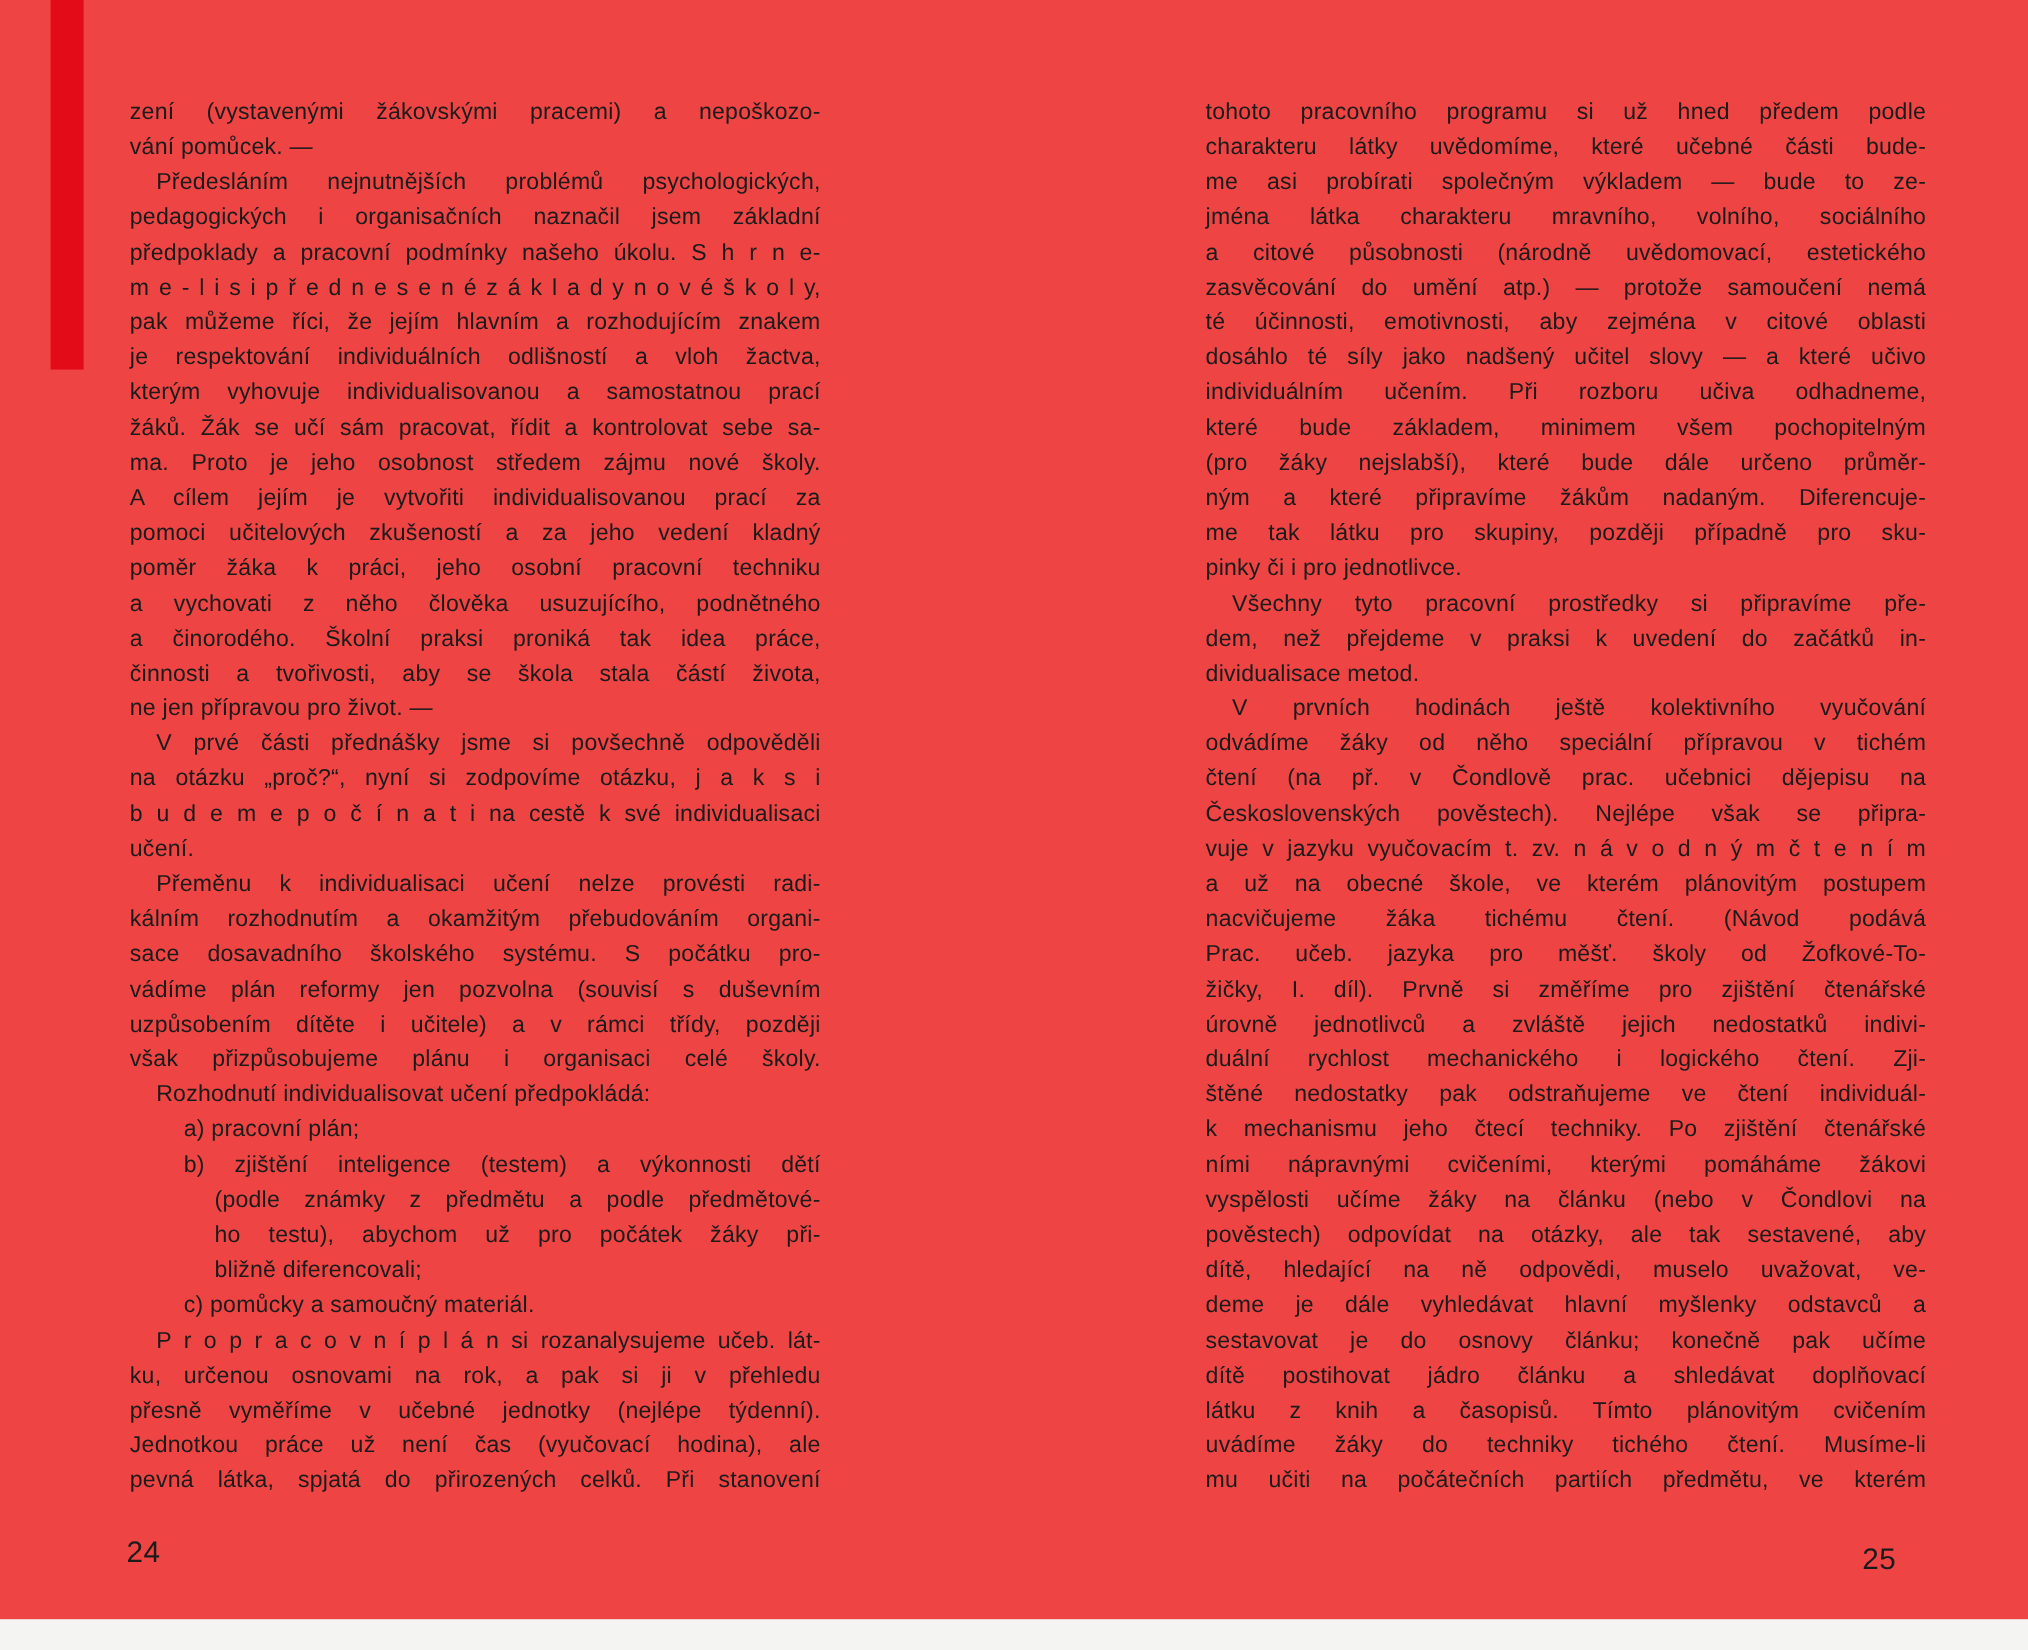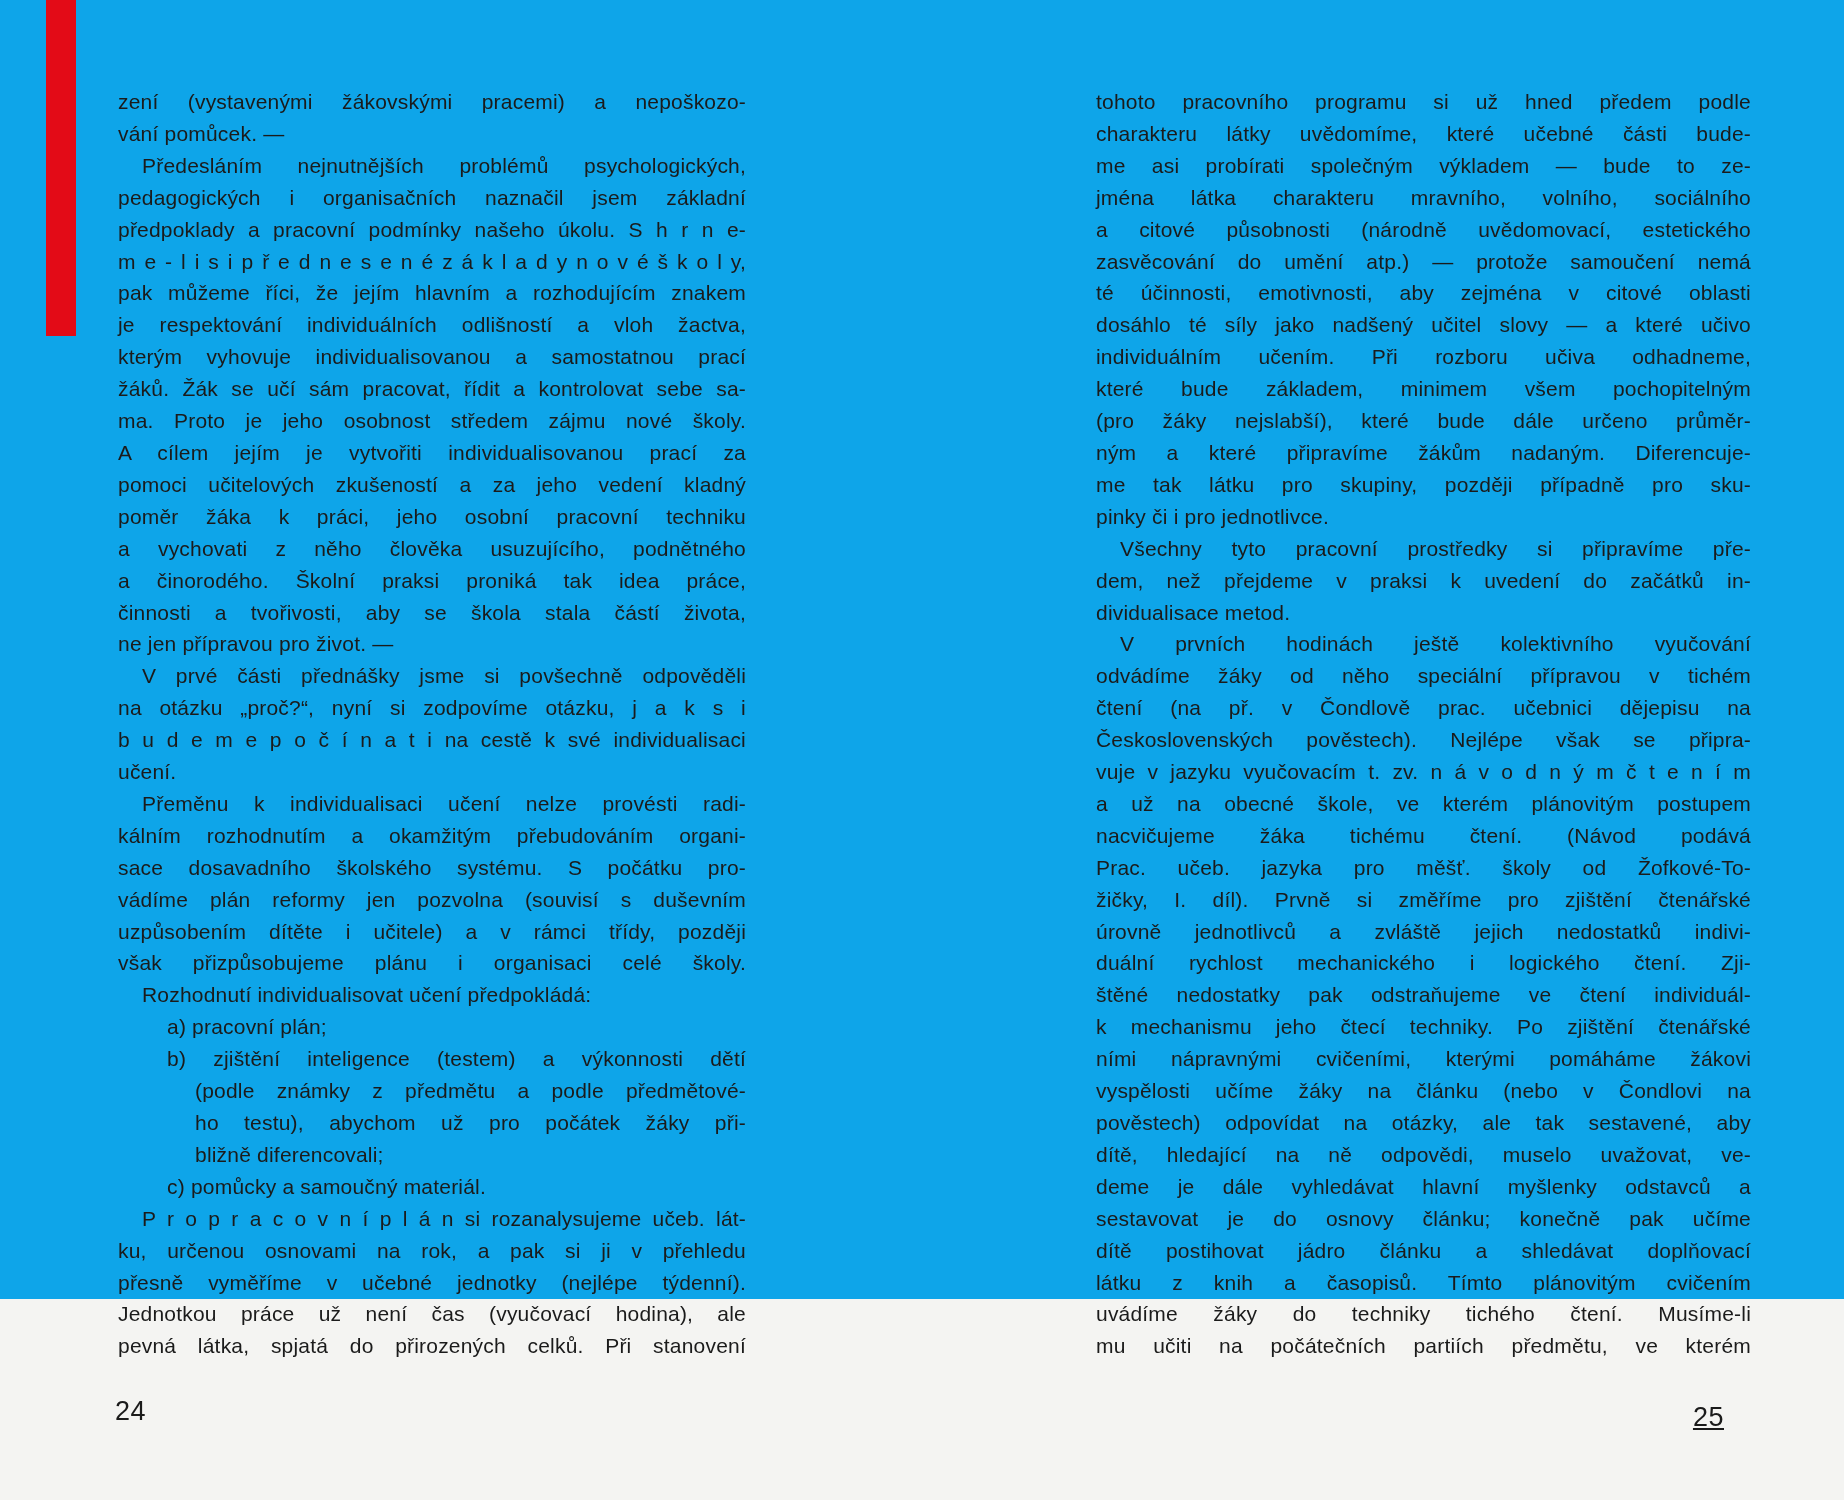--- a/index.html
+++ b/index.html
@@ -4,22 +4,22 @@
 <style>
   html,body{margin:0;padding:0;}
   body{
     width:1844px;height:1500px;
     background:#f4f4f2;
     font-family:"Liberation Sans",sans-serif;
     overflow:hidden;
   }
   .scan{
     position:relative;
-    width:1844px;height:1299px;
-    background:#0ea5e9;
+    width:1844px;height:1472px;
+    background:#ef4444;
   }
   .bookmark{
     position:absolute;
     left:46px;top:0;
     width:30px;height:336px;
     background:#e30b17;
   }
   .column{
     position:absolute;
     top:86px;
@@ -39,21 +39,21 @@
   .ind1{text-indent:24px;}
   .ind2{margin-left:49px;}
   .ind3{margin-left:77px;}
   .pagenum{
     position:absolute;
     color:#1b1b1b;
     font-size:27px;
     letter-spacing:0.5px;
   }
   .pagenum.left{left:115px;top:1396px;}
-  .pagenum.right{left:1640px;top:1402px;width:84px;text-align:right;text-decoration:underline;}
+  .pagenum.right{left:1640px;top:1402px;width:84px;text-align:right;}
 </style>
 </head>
 <body>
 
 <div class="scan">
   <div class="bookmark" style="background: rgb(227, 11, 23);"></div>
 
   <div class="column left">
       <div class="line ind0">zení (vystavenými žákovskými pracemi) a nepoškozo-</div>
       <div class="line ind0 nj">vání pomůcek. —</div>

